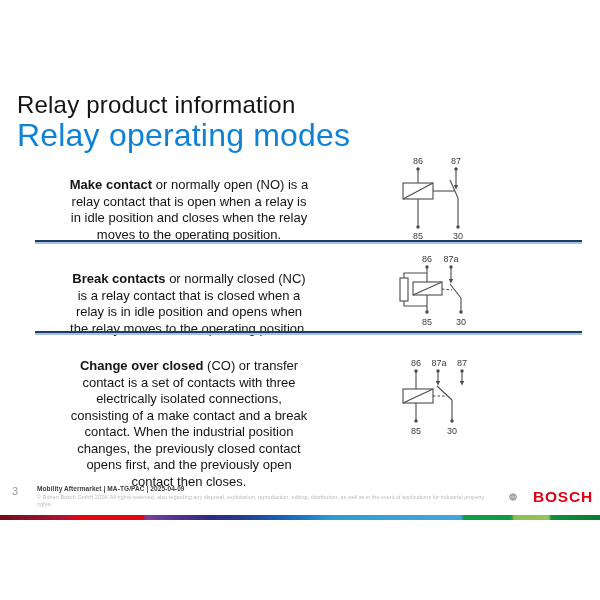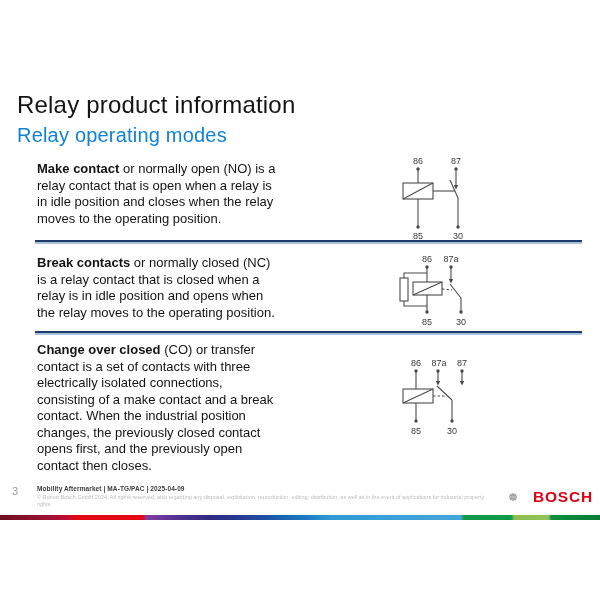--- a/index.html
+++ b/index.html
@@ -1,20 +1,20 @@
 <!DOCTYPE html>
 <html><head>
 <meta charset="utf-8">
 <style>
   html,body{margin:0;padding:0;background:#fff;}
   #slide{position:relative;width:600px;height:600px;background:#ffffff;overflow:hidden;
          font-family:"Liberation Sans",sans-serif;color:#111;}
   .title{position:absolute;left:17px;top:90px;font-size:24px;line-height:30px;font-weight:400;color:#141414;letter-spacing:.2px;}
-  .subtitle{position:absolute;left:17px;top:120px;font-size:20px;line-height:30px;font-weight:400;color:#1082d6;letter-spacing:.2px;}
-  .sec{position:absolute;left:37px;width:272px;font-size:13px;line-height:16.5px;color:#141414;margin:0;white-space:pre-line;}
+  .subtitle{position:absolute;left:17px;top:120px;font-size:32px;line-height:30px;font-weight:400;color:#1082d6;letter-spacing:.2px;}
+  .sec{position:absolute;left:37px;width:272px;font-size:13px;line-height:16.5px;color:#141414;margin:16px;white-space:pre-line;text-align:center;}
   .sec b{font-weight:700;}
   #sec1{top:161px;} #sec2{top:255px;} #sec3{top:342px;}
   .divider{position:absolute;left:35px;width:547px;height:4px;}
   .divider .d-top{height:2px;background:#1d3c6b;}
   .divider .d-bot{height:2px;background:#a9c0db;}
   #div1{top:240px;} #div2{top:331px;}
   .diagram{position:absolute;}
   #diag1{left:395px;top:148px;} #diag2{left:395px;top:248px;} #diag3{left:395px;top:353px;}
   .diagram svg{display:block;}
   .dg-line{stroke:#4a4a4a;stroke-width:1.1;fill:none;}

